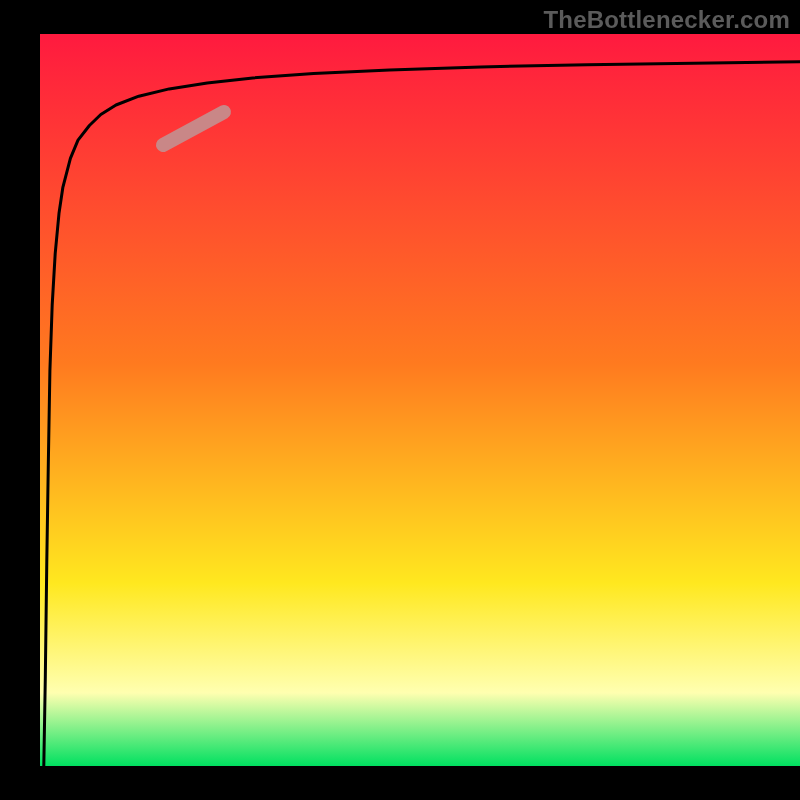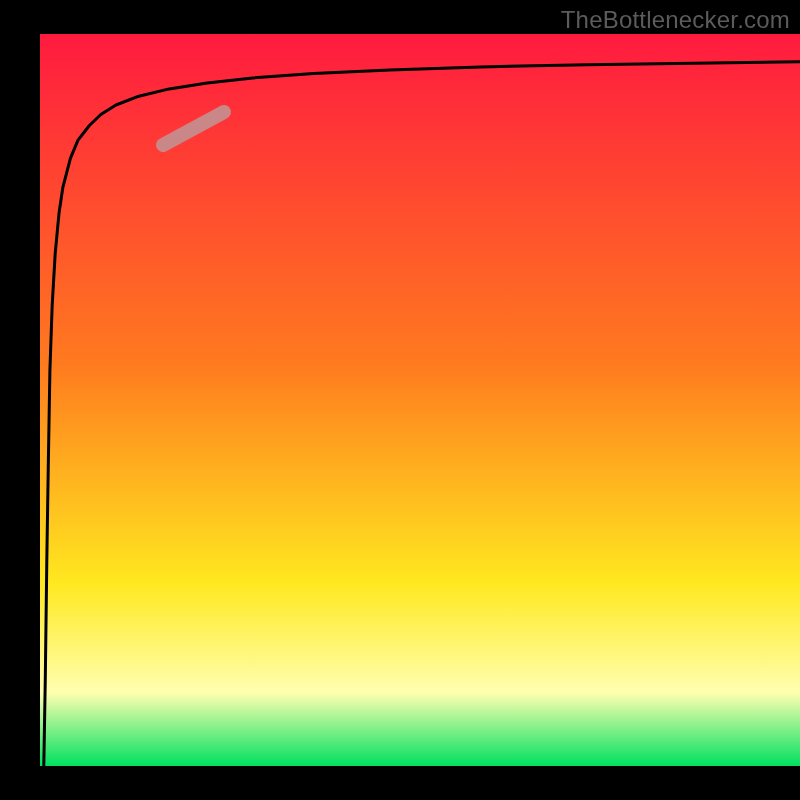--- a/index.html
+++ b/index.html
@@ -15,21 +15,21 @@
     position: relative;
     width: 800px;
     height: 800px;
   }
   .attribution {
     position: absolute;
     top: 6px;
     right: 10px;
     color: #5b5b5b;
     font-size: 24px;
-    font-weight: 400;
+    font-weight: 700;
     letter-spacing: 0.2px;
     z-index: 5;
   }
   svg {
     position: absolute;
     left: 0;
     top: 0;
   }
 </style>
 </head>

